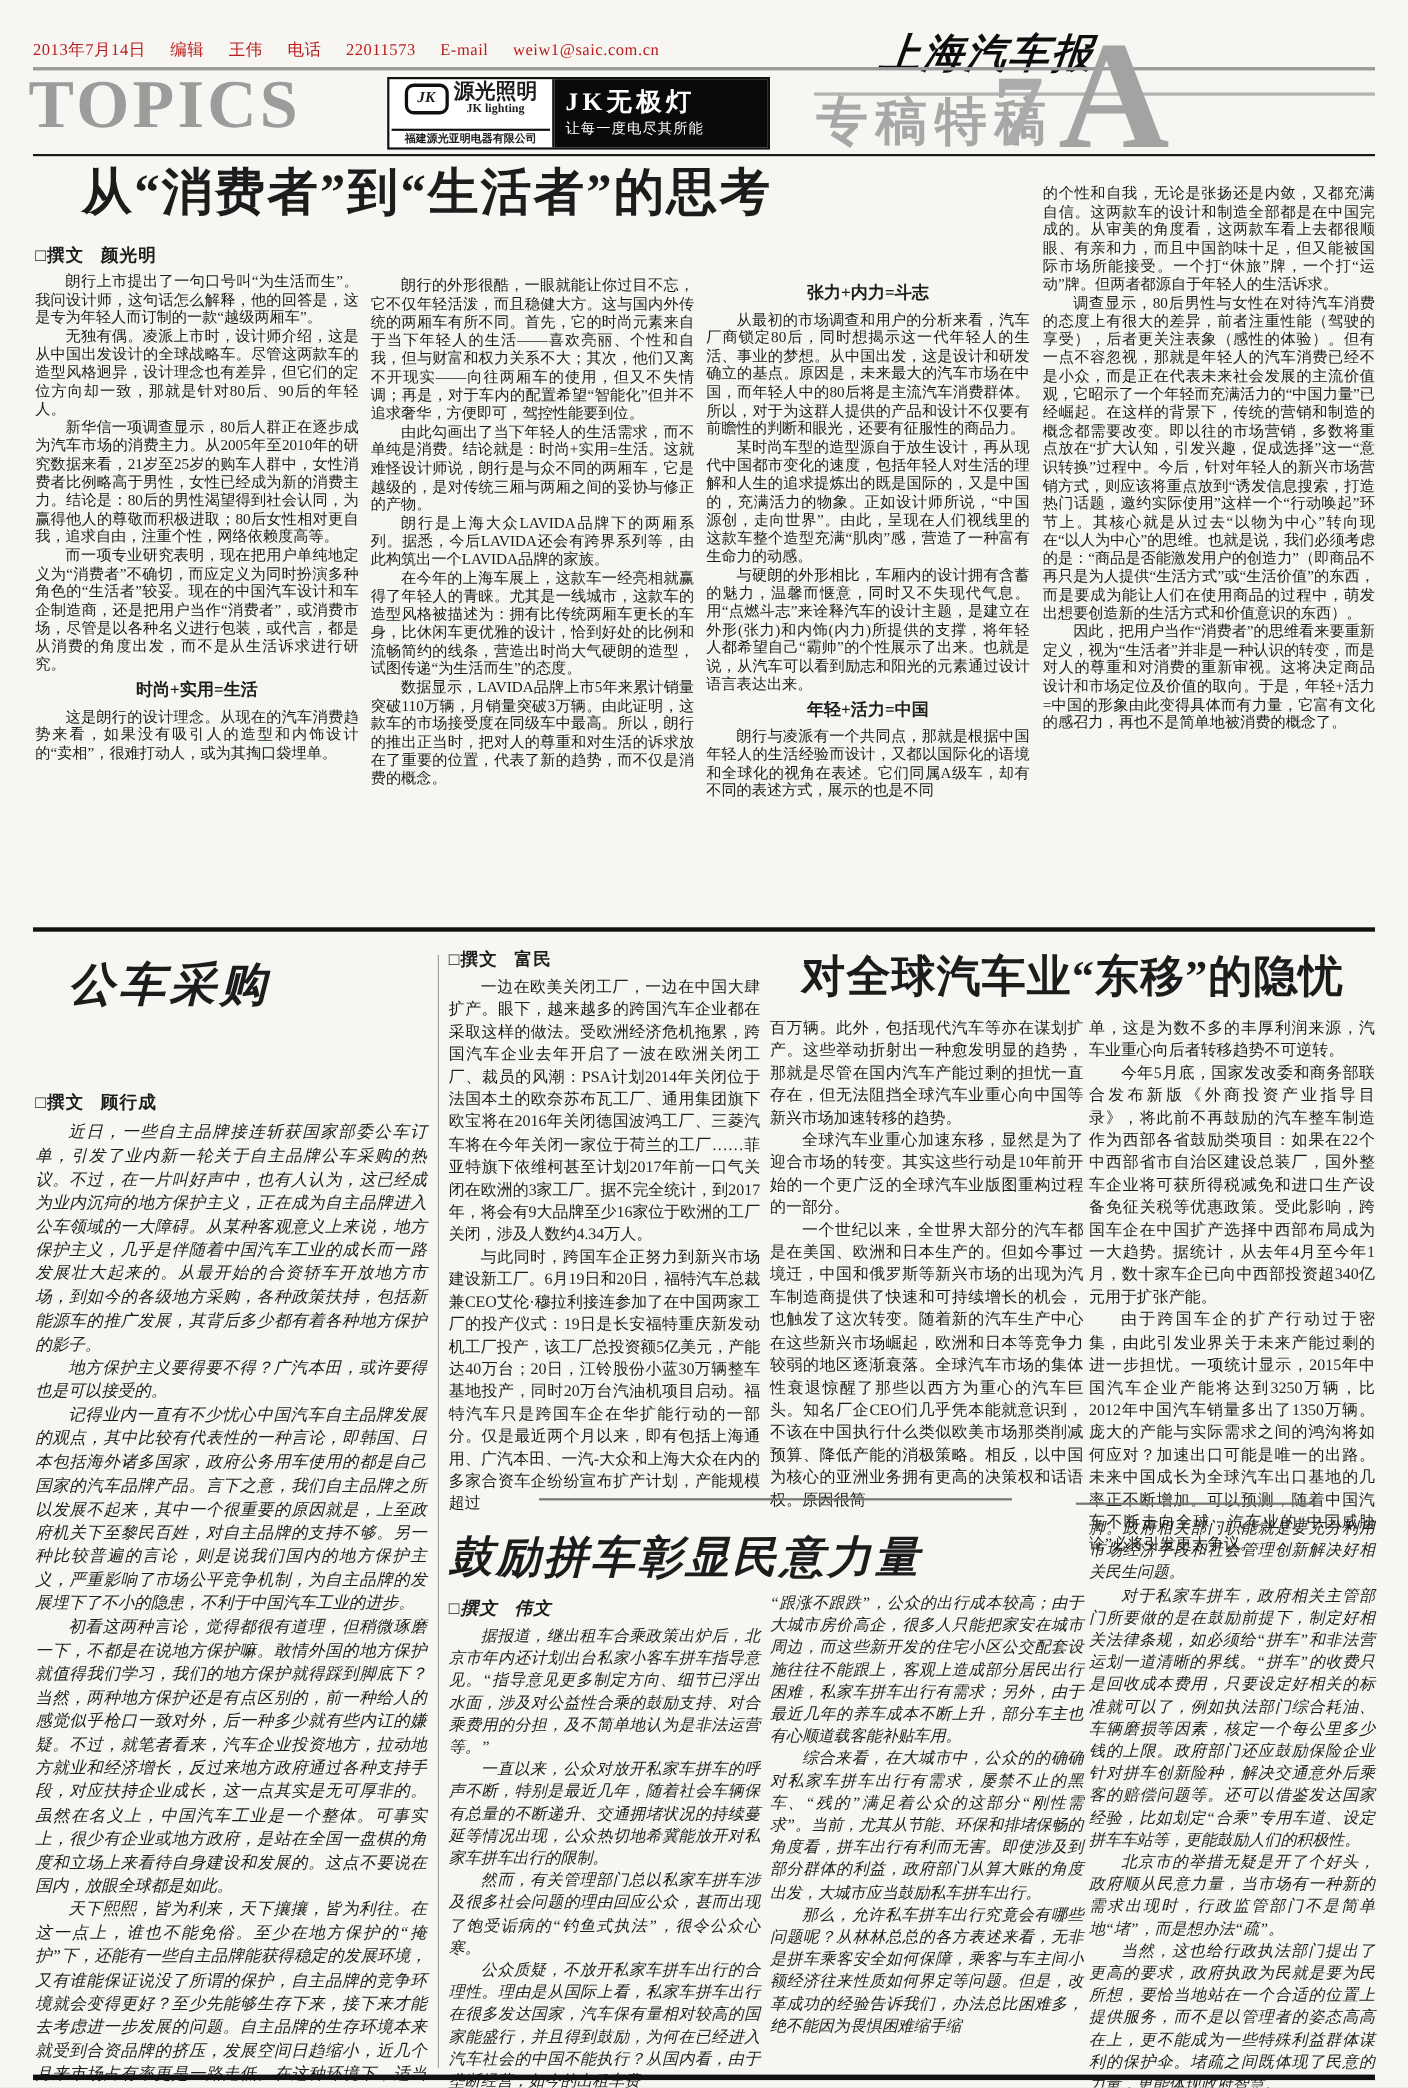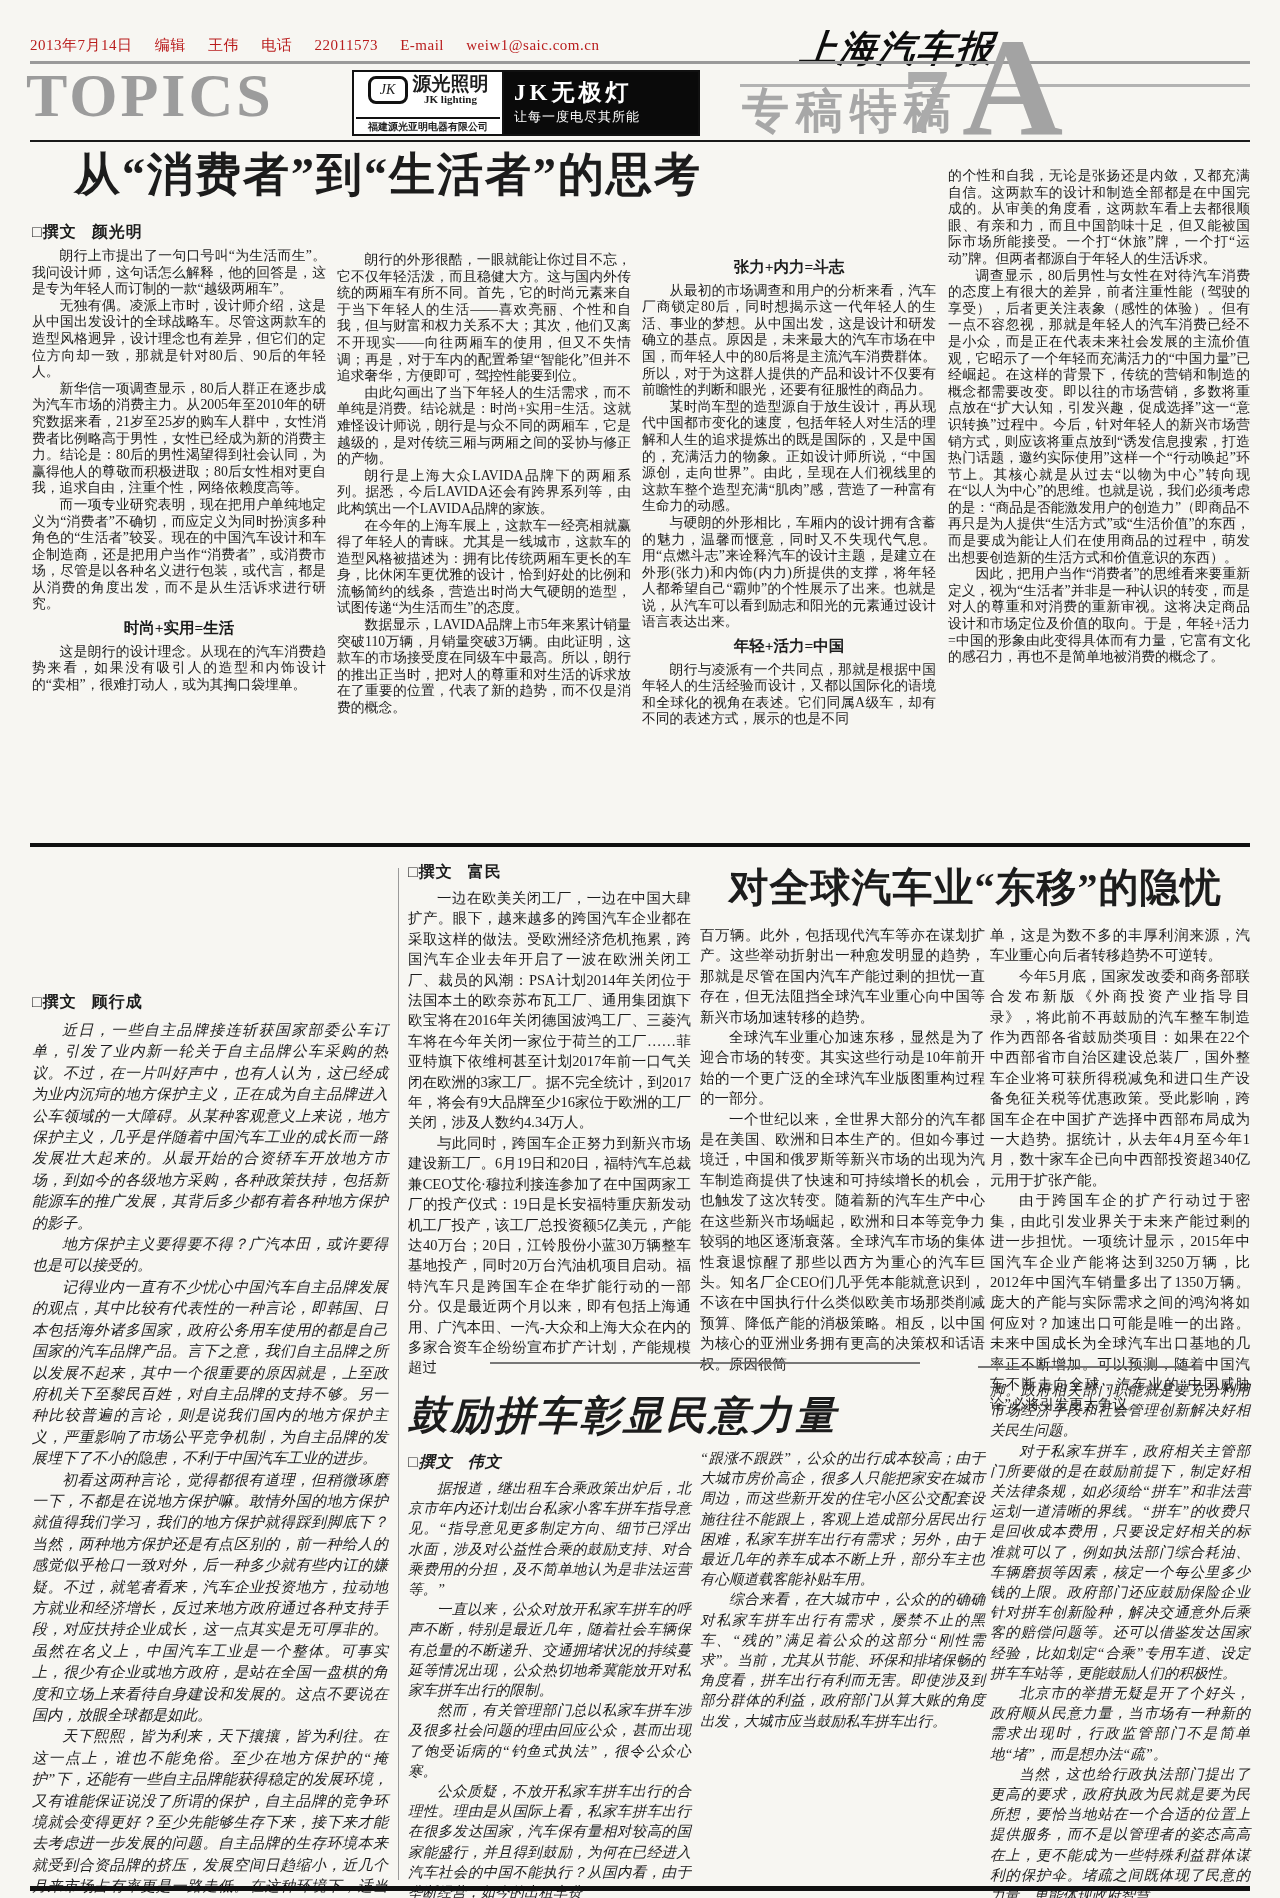--- a/index.html
+++ b/index.html
@@ -11,21 +11,21 @@
   #dateline span{margin-right:18px;}
   #masthead{left:800px;top:24px;width:200px;font-size:37px;font-weight:bold;font-style:italic;
             transform:skewX(-6deg);letter-spacing:2px;color:#0e0e0e;white-space:nowrap;}
   #rule-gray-top{left:30px;top:61px;width:1220px;height:3px;background:#9a9a9a;}
   #topics{left:26px;top:64px;font-size:62px;font-weight:bold;color:#9c9c9c;letter-spacing:3px;line-height:1;}
   
   #ad{left:352px;top:70px;width:348px;height:66px;border:2px solid #111;display:flex;background:#fff;box-sizing:border-box;}
   #ad-left{width:150px;border-right:2px solid #111;display:flex;flex-direction:column;align-items:center;justify-content:space-between;padding:2px 2px 0 2px;box-sizing:border-box;}
   #ad-left-top{display:flex;align-items:center;gap:5px;}
   #jk-logo{width:34px;height:22px;border:3px solid #111;border-radius:8px;display:flex;align-items:center;justify-content:center;
-           font-weight:normal;font-style:italic;font-size:14px;line-height:1;}
+           font-weight:bold;font-style:italic;font-size:14px;line-height:1;}
   #ad-brand-wrap{text-align:center;}
   #ad-brand{font-size:19px;font-weight:bold;line-height:1;white-space:nowrap;}
   #ad-brand-sub{font-size:11px;font-weight:bold;line-height:1.1;}
   #ad-company{width:100%;border-top:2px solid #111;font-size:10px;font-weight:bold;text-align:center;line-height:1.5;white-space:nowrap;}
   #ad-right{flex:1;background:#0a0a0a;color:#fff;display:flex;flex-direction:column;justify-content:center;padding-left:10px;}
   #ad-product{font-size:23px;font-weight:bold;letter-spacing:4px;line-height:1.1;}
   #ad-slogan{font-size:13px;letter-spacing:1px;margin-top:2px;}
   
   #rule-gray-right{left:740px;top:84px;width:510px;height:3px;background:#b3b3b3;}
   #section-cn{left:742px;top:88px;font-size:47px;font-weight:bold;color:#a7a7a7;letter-spacing:7px;line-height:1;}
@@ -144,20 +144,21 @@
     </div>
   <div class="col t1col" id="t1c4">
       <div class="body-p cont">的个性和自我，无论是张扬还是内敛，又都充满自信。这两款车的设计和制造全部都是在中国完成的。从审美的角度看，这两款车看上去都很顺眼、有亲和力，而且中国韵味十足，但又能被国际市场所能接受。一个打“休旅”牌，一个打“运动”牌。但两者都源自于年轻人的生活诉求。</div>
       <div class="body-p">调查显示，80后男性与女性在对待汽车消费的态度上有很大的差异，前者注重性能（驾驶的享受），后者更关注表象（感性的体验）。但有一点不容忽视，那就是年轻人的汽车消费已经不是小众，而是正在代表未来社会发展的主流价值观，它昭示了一个年轻而充满活力的“中国力量”已经崛起。在这样的背景下，传统的营销和制造的概念都需要改变。即以往的市场营销，多数将重点放在“扩大认知，引发兴趣，促成选择”这一“意识转换”过程中。今后，针对年轻人的新兴市场营销方式，则应该将重点放到“诱发信息搜索，打造热门话题，邀约实际使用”这样一个“行动唤起”环节上。其核心就是从过去“以物为中心”转向现在“以人为中心”的思维。也就是说，我们必须考虑的是：“商品是否能激发用户的创造力”（即商品不再只是为人提供“生活方式”或“生活价值”的东西，而是要成为能让人们在使用商品的过程中，萌发出想要创造新的生活方式和价值意识的东西）。</div>
       <div class="body-p">因此，把用户当作“消费者”的思维看来要重新定义，视为“生活者”并非是一种认识的转变，而是对人的尊重和对消费的重新审视。这将决定商品设计和市场定位及价值的取向。于是，年轻+活力=中国的形象由此变得具体而有力量，它富有文化的感召力，再也不是简单地被消费的概念了。</div>
     </div>
 
   <div class="abs" id="rule-mid"></div>
 
   <div class="abs kai" id="a2-title">
+    <div class="l1">公车采购</div>
   </div>
   <div class="abs byline" id="a2-byline">
     <span>□撰文</span>&nbsp;&nbsp;
     <span>顾行成</span>
   </div>
   <div class="col kai" id="a2c1">
       <div class="body-p">近日，一些自主品牌接连斩获国家部委公车订单，引发了业内新一轮关于自主品牌公车采购的热议。不过，在一片叫好声中，也有人认为，这已经成为业内沉疴的地方保护主义，正在成为自主品牌进入公车领域的一大障碍。从某种客观意义上来说，地方保护主义，几乎是伴随着中国汽车工业的成长而一路发展壮大起来的。从最开始的合资轿车开放地方市场，到如今的各级地方采购，各种政策扶持，包括新能源车的推广发展，其背后多少都有着各种地方保护的影子。</div>
       <div class="body-p">地方保护主义要得要不得？广汽本田，或许要得也是可以接受的。</div>
       <div class="body-p">记得业内一直有不少忧心中国汽车自主品牌发展的观点，其中比较有代表性的一种言论，即韩国、日本包括海外诸多国家，政府公务用车使用的都是自己国家的汽车品牌产品。言下之意，我们自主品牌之所以发展不起来，其中一个很重要的原因就是，上至政府机关下至黎民百姓，对自主品牌的支持不够。另一种比较普遍的言论，则是说我们国内的地方保护主义，严重影响了市场公平竞争机制，为自主品牌的发展埋下了不小的隐患，不利于中国汽车工业的进步。</div>
       <div class="body-p">初看这两种言论，觉得都很有道理，但稍微琢磨一下，不都是在说地方保护嘛。敢情外国的地方保护就值得我们学习，我们的地方保护就得踩到脚底下？当然，两种地方保护还是有点区别的，前一种给人的感觉似乎枪口一致对外，后一种多少就有些内讧的嫌疑。不过，就笔者看来，汽车企业投资地方，拉动地方就业和经济增长，反过来地方政府通过各种支持手段，对应扶持企业成长，这一点其实是无可厚非的。虽然在名义上，中国汽车工业是一个整体。可事实上，很少有企业或地方政府，是站在全国一盘棋的角度和立场上来看待自身建设和发展的。这点不要说在国内，放眼全球都是如此。</div>
@@ -194,20 +195,21 @@
   </div>
   <div class="col a4col kai" id="a4c1">
       <div class="body-p">据报道，继出租车合乘政策出炉后，北京市年内还计划出台私家小客车拼车指导意见。“指导意见更多制定方向、细节已浮出水面，涉及对公益性合乘的鼓励支持、对合乘费用的分担，及不简单地认为是非法运营等。”</div>
       <div class="body-p">一直以来，公众对放开私家车拼车的呼声不断，特别是最近几年，随着社会车辆保有总量的不断递升、交通拥堵状况的持续蔓延等情况出现，公众热切地希冀能放开对私家车拼车出行的限制。</div>
       <div class="body-p">然而，有关管理部门总以私家车拼车涉及很多社会问题的理由回应公众，甚而出现了饱受诟病的“钓鱼式执法”，很令公众心寒。</div>
       <div class="body-p">公众质疑，不放开私家车拼车出行的合理性。理由是从国际上看，私家车拼车出行在很多发达国家，汽车保有量相对较高的国家能盛行，并且得到鼓励，为何在已经进入汽车社会的中国不能执行？从国内看，由于垄断经营，如今的出租车费</div>
     </div>
   <div class="col a4col kai" id="a4c2">
       <div class="body-p cont">“跟涨不跟跌”，公众的出行成本较高；由于大城市房价高企，很多人只能把家安在城市周边，而这些新开发的住宅小区公交配套设施往往不能跟上，客观上造成部分居民出行困难，私家车拼车出行有需求；另外，由于最近几年的养车成本不断上升，部分车主也有心顺道载客能补贴车用。</div>
       <div class="body-p">综合来看，在大城市中，公众的的确确对私家车拼车出行有需求，屡禁不止的黑车、“残的”满足着公众的这部分“刚性需求”。当前，尤其从节能、环保和排堵保畅的角度看，拼车出行有利而无害。即使涉及到部分群体的利益，政府部门从算大账的角度出发，大城市应当鼓励私车拼车出行。</div>
+      <div class="body-p">那么，允许私车拼车出行究竟会有哪些问题呢？从林林总总的各方表述来看，无非是拼车乘客安全如何保障，乘客与车主间小额经济往来性质如何界定等问题。但是，改革成功的经验告诉我们，办法总比困难多，绝不能因为畏惧困难缩手缩</div>
     </div>
   <div class="col a4col kai" id="a4c3">
       <div class="body-p cont">脚。政府相关部门职能就是要充分利用市场经济手段和社会管理创新解决好相关民生问题。</div>
       <div class="body-p">对于私家车拼车，政府相关主管部门所要做的是在鼓励前提下，制定好相关法律条规，如必须给“拼车”和非法营运划一道清晰的界线。“拼车”的收费只是回收成本费用，只要设定好相关的标准就可以了，例如执法部门综合耗油、车辆磨损等因素，核定一个每公里多少钱的上限。政府部门还应鼓励保险企业针对拼车创新险种，解决交通意外后乘客的赔偿问题等。还可以借鉴发达国家经验，比如划定“合乘”专用车道、设定拼车车站等，更能鼓励人们的积极性。</div>
       <div class="body-p">北京市的举措无疑是开了个好头，政府顺从民意力量，当市场有一种新的需求出现时，行政监管部门不是简单地“堵”，而是想办法“疏”。</div>
       <div class="body-p">当然，这也给行政执法部门提出了更高的要求，政府执政为民就是要为民所想，要恰当地站在一个合适的位置上提供服务，而不是以管理者的姿态高高在上，更不能成为一些特殊利益群体谋利的保护伞。堵疏之间既体现了民意的力量，更能体现政府智慧。</div>
     </div>
 
   <div class="abs" id="rule-bottom"></div>
 </div>

